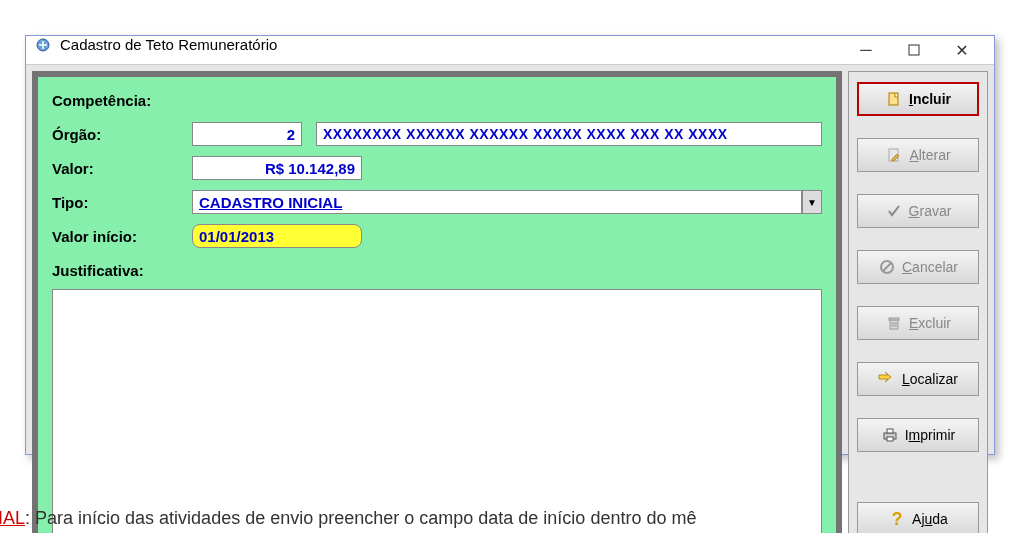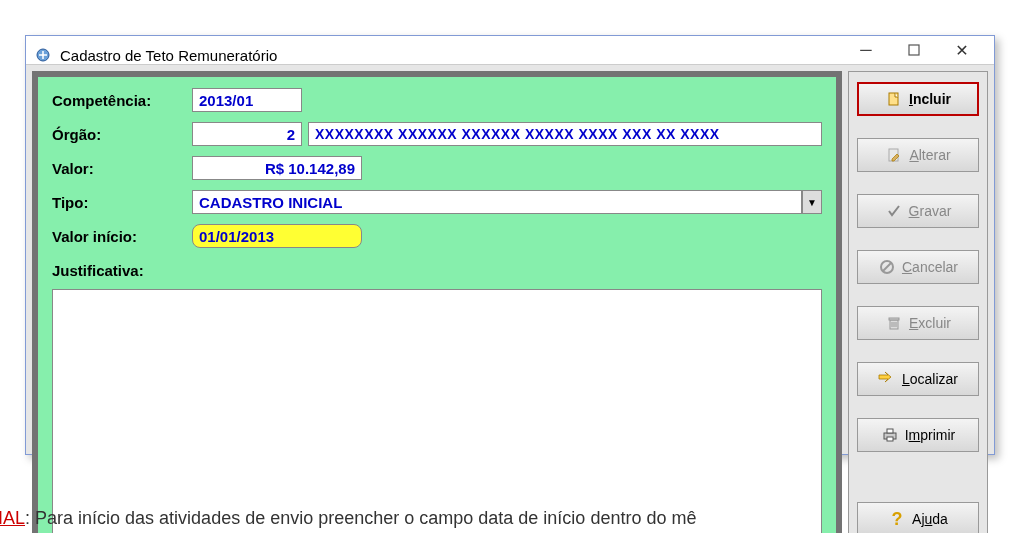--- a/index.html
+++ b/index.html
@@ -32,21 +32,21 @@
     background: #e6e6e6;
     box-shadow: 4px 4px 8px rgba(0,0,0,0.25);
     display: flex;
     flex-direction: column;
   }
   .titlebar {
     height: 32px;
     background: #fff;
     border-bottom: 1px solid #ccc;
     display: flex;
-    align-items: flex-end;
+    align-items: flex-start;
     padding: 0 8px;
   }
   .titlebar-icon {
     width: 18px;
     height: 18px;
     margin-right: 8px;
     display: inline-flex;
     align-items: center;
     justify-content: center;
   }
@@ -106,35 +106,35 @@
     display: inline-flex;
     align-items: center;
   }
   .field.right { justify-content: flex-end; }
   .field.yellow { background: #ffff33; border-radius: 8px; }
   .combo {
     display: flex;
     flex: 1;
     position: relative;
   }
-  .combo .field { flex: 1; }
+  .combo .field { flex: 1; text-decoration: underline; }
   .combo-btn {
     width: 20px;
     height: 24px;
     border: 1px solid #888;
     background: #ddd;
     display: flex;
     align-items: center;
     justify-content: center;
     font-size: 10px;
     cursor: pointer;
   }
   .orgao-desc {
     flex: 1;
-    margin-left: 6px;
+    margin-left: 14px;
     border: 1px solid #888;
     background: #fff;
     height: 24px;
     display: flex;
     align-items: center;
     padding: 0 6px;
     color: #0000cc;
     font-weight: bold;
     font-size: 14px;
     letter-spacing: 0.5px;
@@ -225,21 +225,20 @@
       </div>
       <div class="titlebar-btn close">✕</div>
     </div>
   </div>
 
   <div class="window-body">
     <div class="form-area">
 
       <div class="form-row">
         <div class="form-label">Competência:</div>
-        <div class="field" style="width:110px">2013/01</div>
       </div>
 
       <div class="form-row">
         <div class="form-label">Órgão:</div>
         <div class="field right" style="width:110px">2</div>
         <div class="orgao-desc">XXXXXXXX XXXXXX XXXXXX XXXXX XXXX XXX XX XXXX</div>
       </div>
 
       <div class="form-row">
         <div class="form-label">Valor:</div>

